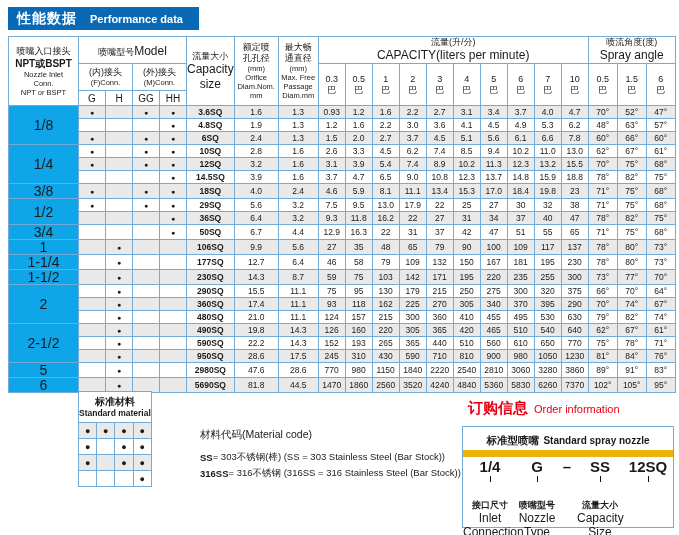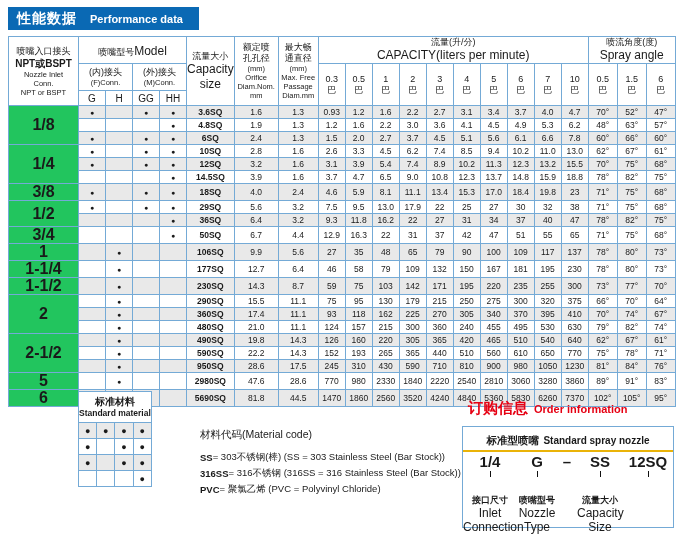--- a/index.html
+++ b/index.html
@@ -25,21 +25,21 @@
   }
   table.main th, table.main td {
     border:1px solid #74aad6; padding:0; text-align:center;
     vertical-align:middle; font-weight:normal; background:#fff;
   }
   table.main thead tr:nth-child(1) { height:24px; }
   table.main thead tr:nth-child(2) { height:27px; }
   table.main thead tr:nth-child(3) { height:15px; }
   table.main tbody td { height:13px; font-size:8.5px; line-height:1; }
   table.main tbody td.g { background:#e9e9e9; }
-  table.main tbody td.grp { background:#22c55e; font-size:16px;font-weight:bold; }
+  table.main tbody td.grp { background:#0ea5e9; font-size:14px; }
   table.main tbody td.size { font-weight:bold; }
   table.main tbody td.dot { font-size:7px; }
   .blk { display:block; }
   th .l-zh  { font-size:9px;  line-height:1.25; }
   th .l-zhb { font-size:10px; line-height:1.3; font-weight:bold; }
   th .l-en  { font-size:7.5px; line-height:1.2; }
   th .l-en9 { font-size:12px; line-height:1.25; }
   th.mcode  { font-size:10px; font-weight:bold; }
   th .n   { font-size:9px; line-height:1.2; }
   th .bar { font-size:9px; line-height:1.2; }
@@ -62,27 +62,27 @@
   .codes .title { height:29px; display:flex; align-items:center; font-size:10.5px; }
   .codes .line  { height:16.3px; display:flex; align-items:center; font-size:9.5px; white-space:nowrap; }
   .codes .code  { font-weight:bold; }
 
   
   .order-title {
     position:absolute; left:468px; top:399px; color:#e60013;
     display:flex; align-items:baseline; gap:6px;
   }
   .order-title .zh { font-size:15px; font-weight:bold; }
-  .order-title .en { font-size:11px; font-weight:bold; }
+  .order-title .en { font-size:11px; font-weight:normal; }
   .order-box {
     position:absolute; left:462px; top:426px; width:212px; height:102px;
     border:1px solid #74aad6; background:#fff;
   }
   .order-box .box-hdr {
-    border-bottom:2px solid #eab308; text-align:center; padding:3px 0 2px;
+    border-bottom:7px solid #eab308; text-align:center; padding:3px 0 2px;
   }
   .order-box .box-hdr .zh { font-size:10.5px; font-weight:bold; }
   .order-box .box-hdr .en { font-size:10px; font-weight:bold; }
   .ogrid { display:grid; grid-template-columns:54px 40px 20px 46px 50px; }
   .code-row  { margin-top:2px; }
   .code-row .part { text-align:center; font-size:15px; font-weight:bold; line-height:1.1; }
   .ticks-row .tick { width:1px; height:6px; background:#111; margin:0 auto; }
   .labels-row { margin-top:18px; }
   .labels-row .lbl { text-align:center; }
   .labels-row .zh { display:block; font-size:9px; font-weight:bold; line-height:1.25; }
@@ -558,39 +558,39 @@
         <td class="g">11.1</td>
         <td class="g">93</td>
         <td class="g">118</td>
         <td class="g">162</td>
         <td class="g">225</td>
         <td class="g">270</td>
         <td class="g">305</td>
         <td class="g">340</td>
         <td class="g">370</td>
         <td class="g">395</td>
-        <td class="g">410</td>
+        <td class="g">290</td>
         <td class="g">70°</td>
         <td class="g">74°</td>
         <td class="g">67°</td>
       </tr>
       <tr>
         <td class="dot"></td>
         <td class="dot">●</td>
         <td class="dot"></td>
         <td class="dot"></td>
         <td class="size">480SQ</td>
         <td>21.0</td>
         <td>11.1</td>
         <td>124</td>
         <td>157</td>
         <td>215</td>
         <td>300</td>
         <td>360</td>
-        <td>240</td>
+        <td>410</td>
         <td>455</td>
         <td>495</td>
         <td>530</td>
         <td>630</td>
         <td>79°</td>
         <td>82°</td>
         <td>74°</td>
       </tr>
       <tr>
         <td rowspan="3" class="grp">2-1/2</td>
@@ -663,21 +663,21 @@
         <td rowspan="1" class="grp">5</td>
         <td class="dot"></td>
         <td class="dot">●</td>
         <td class="dot"></td>
         <td class="dot"></td>
         <td class="size">2980SQ</td>
         <td>47.6</td>
         <td>28.6</td>
         <td>770</td>
         <td>980</td>
-        <td>2330</td>
+        <td>1150</td>
         <td>1840</td>
         <td>2220</td>
         <td>2540</td>
         <td>2810</td>
         <td>3060</td>
         <td>3280</td>
         <td>3860</td>
         <td>89°</td>
         <td>91°</td>
         <td>83°</td>
@@ -747,24 +747,20 @@
 
 <div class="codes">
   <div class="title">材料代码(Material code)</div>
   <div class="line">
     <span class="code">SS</span>
       <span> = 303不锈钢(棒)  (SS = 303 Stainless Steel (Bar Stock))</span>
   </div>
   <div class="line">
     <span class="code">316SS</span>
       <span> = 316不锈钢 (316SS = 316 Stainless Steel (Bar Stock))</span>
-  </div>
-  <div class="line">
-    <span class="code">PVC</span>
-      <span> = 聚氯乙烯 (PVC = Polyvinyl Chloride)</span>
   </div>
 </div>
 
 <div class="order-title">
   <span class="zh">订购信息</span>
   <span class="en">Order information</span>
 </div>
 <div class="order-box">
   <div class="box-hdr">
     <span class="zh">标准型喷嘴</span>

